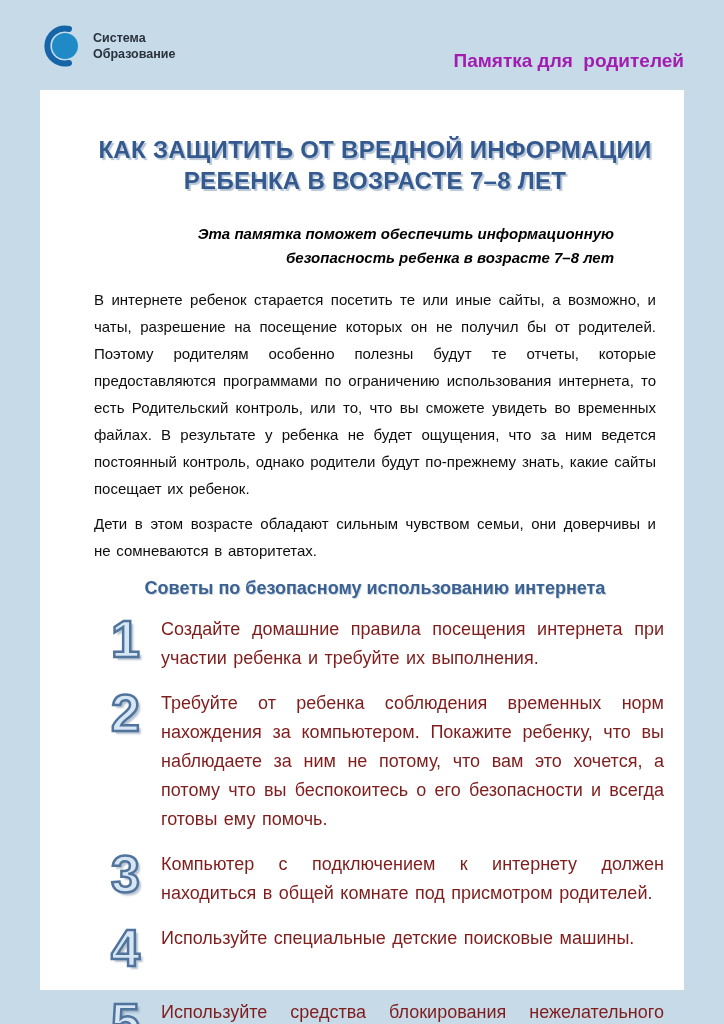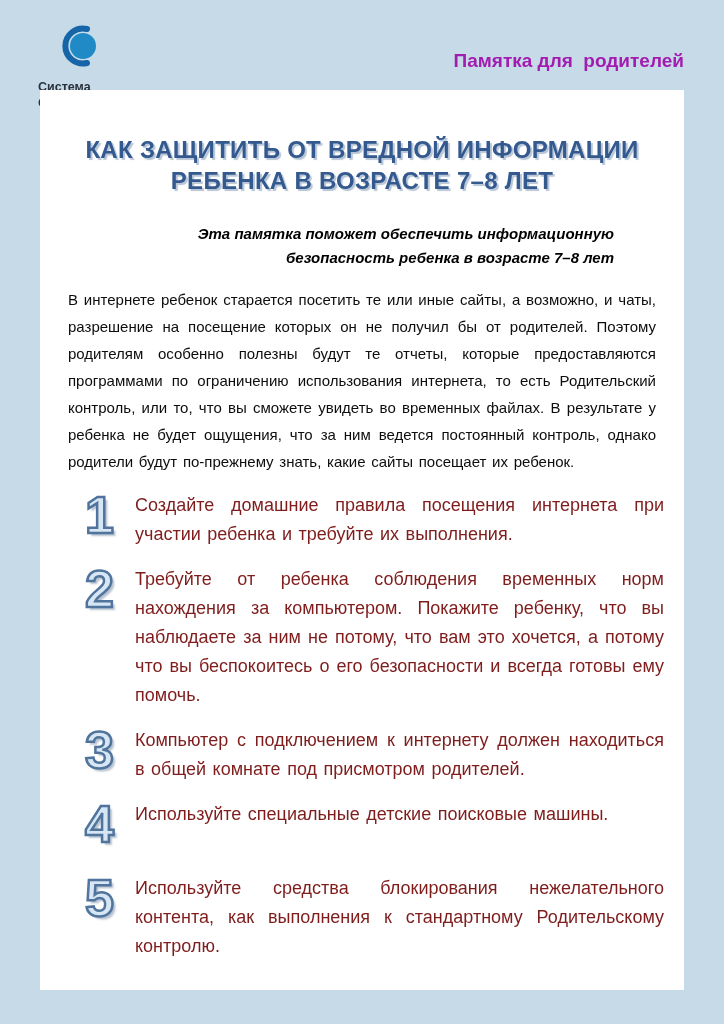--- a/index.html
+++ b/index.html
@@ -9,35 +9,36 @@
     font-family: "Liberation Sans", sans-serif;
     position: relative;
     overflow: hidden;
   }
 
   
   .header {
     position: absolute; top: 22px; left: 38px; right: 40px;
     display: flex; justify-content: space-between; align-items: flex-start;
   }
-  .logo { display: flex; align-items: center; gap: 9px; flex-direction: column; }
+  .logo { display: flex; align-items: center; gap: 9px; }
   .logo-text { display: flex; flex-direction: column; }
   .logo-text span {
     font-weight: bold; font-size: 12.5px; line-height: 16px; color: #29323c;
   }
   .doc-type {
     margin-top: 28px;
     font-weight: bold; font-size: 19px; color: #a21caf;
     white-space: pre;
   }
 
   
   .card {
     position: absolute; left: 40px; right: 40px; top: 90px; bottom: 34px;
     background: #ffffff;
+    padding-left: 26px;
   }
 
   .title {
     margin: 44px 10px 0; text-align: center;
     font-size: 24px; line-height: 31px; font-weight: bold;
     color: #33598f; letter-spacing: 0.3px;
     text-shadow: 2px 2px 1px #b7c5d6;
   }
   .title span { display: block; }
 
@@ -103,22 +104,24 @@
 
     <h1 class="title">
       <span>КАК ЗАЩИТИТЬ ОТ ВРЕДНОЙ ИНФОРМАЦИИ</span>
       <span>РЕБЕНКА В ВОЗРАСТЕ 7–8 ЛЕТ</span>
     </h1>
 
     <p class="subtitle">Эта памятка поможет обеспечить информационную безопасность ребенка в возрасте 7–8 лет</p>
 
     <div class="intro">
       <p>В интернете ребенок старается посетить те или иные сайты, а возможно, и чаты, разрешение на посещение которых он не получил бы от родителей. Поэтому родителям особенно полезны будут те отчеты, которые предоставляются программами по ограничению использования интернета, то есть Родительский контроль, или то, что вы сможете увидеть во временных файлах. В результате у ребенка не будет ощущения, что за ним ведется постоянный контроль, однако родители будут по-прежнему знать, какие сайты посещает их ребенок.</p>
+      <p>Дети в этом возрасте обладают сильным чувством семьи, они доверчивы и не сомневаются в авторитетах.</p>
     </div>
 
+    <h2 class="tips-heading">Советы по безопасному использованию интернета</h2>
 
     <ol class="tips">
       <li class="tip">
         <span class="num">1</span>
         <span class="tip-text">Создайте домашние правила посещения интернета при участии ребенка и требуйте их выполнения.</span>
       </li>
       <li class="tip">
         <span class="num">2</span>
         <span class="tip-text">Требуйте от ребенка соблюдения временных норм нахождения за компьютером. Покажите ребенку, что вы наблюдаете за ним не потому, что вам это хочется, а потому что вы беспокоитесь о его безопасности и всегда готовы ему помочь.</span>
       </li>

